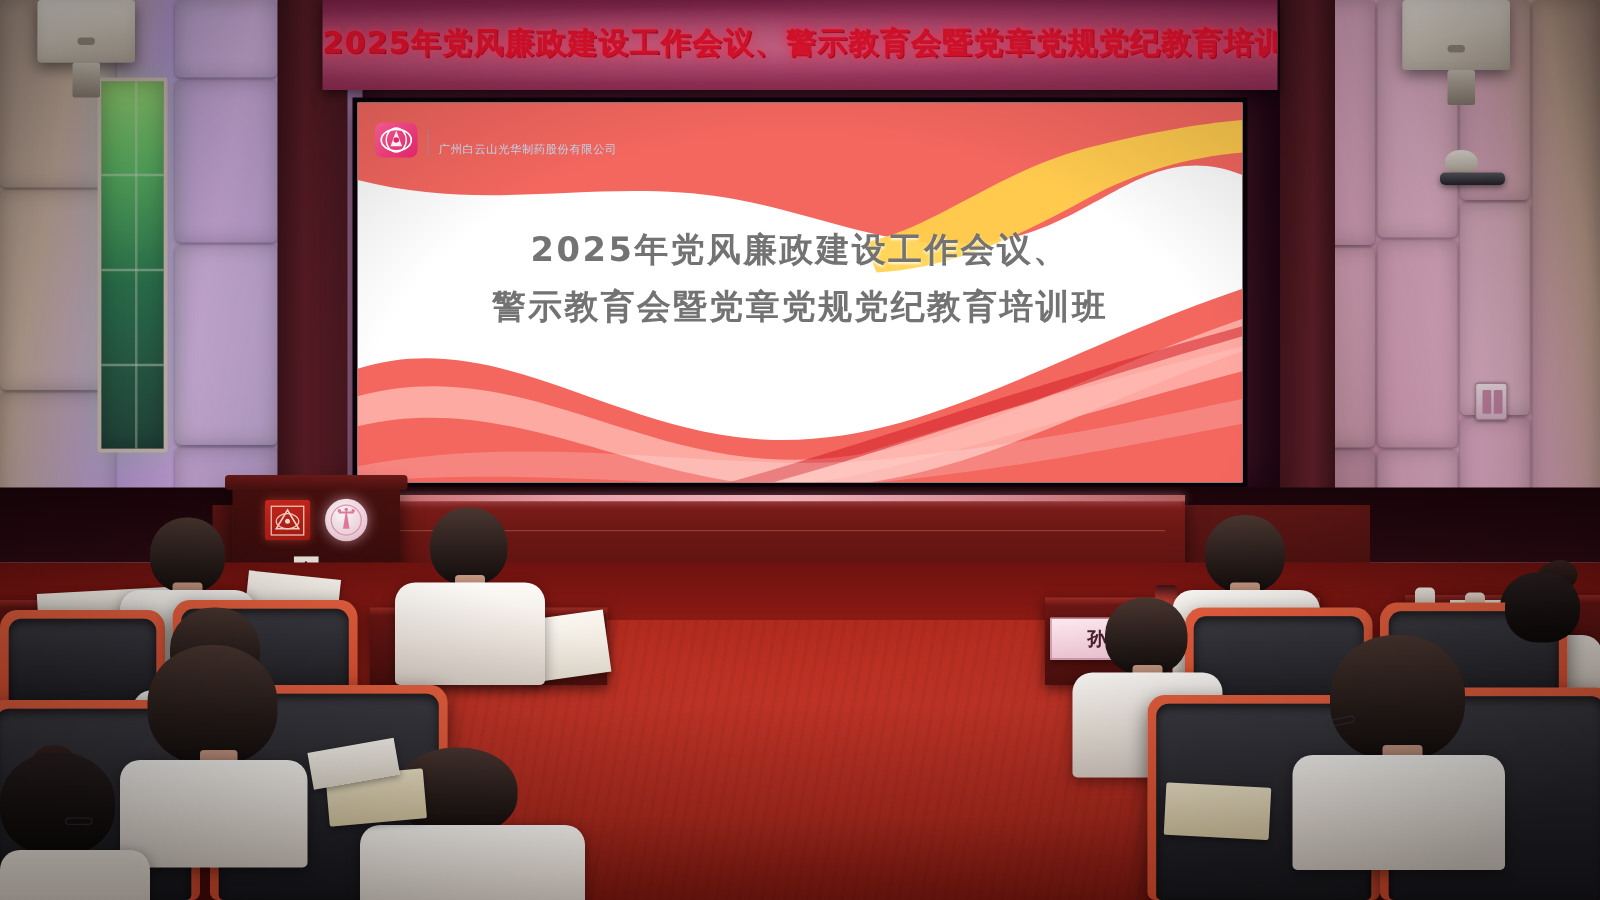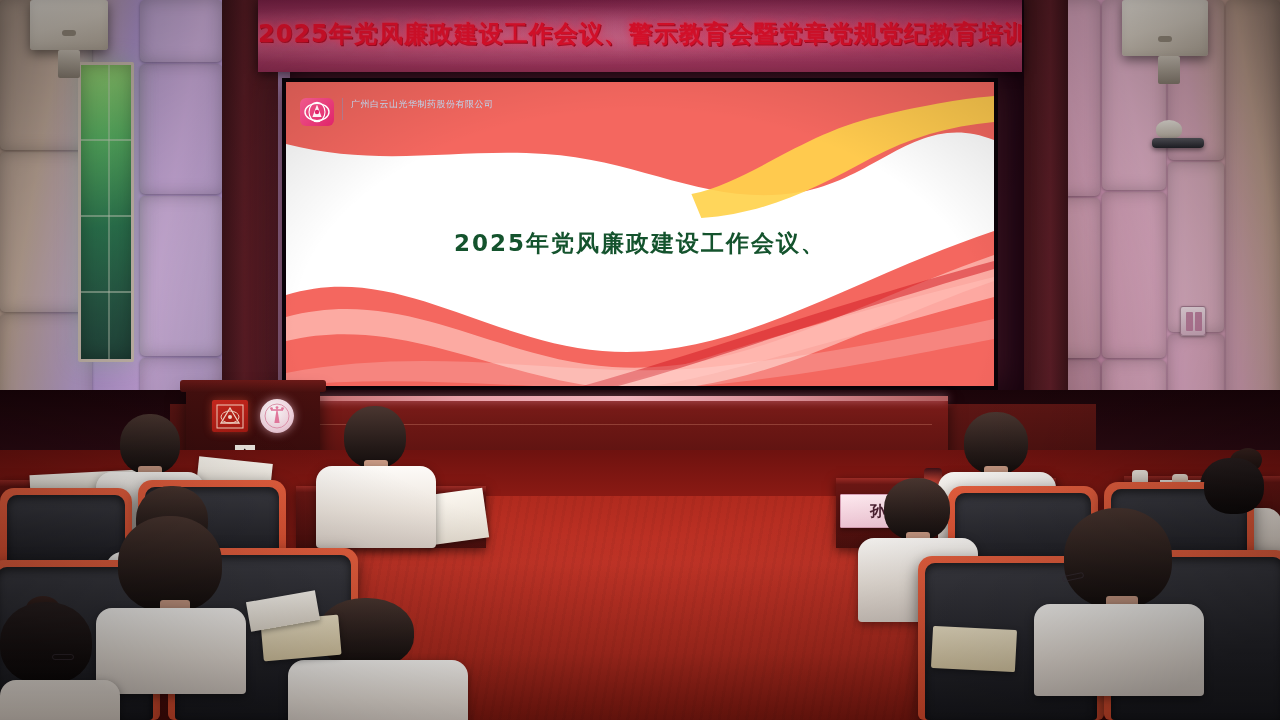--- a/index.html
+++ b/index.html
@@ -75,39 +75,39 @@
     font-family:"DejaVu Sans", sans-serif; font-weight:bold; font-size:24px;
     letter-spacing:1px; color:#e8112d;
     text-shadow:0 0 5px rgba(255,60,90,.85), 0 0 12px rgba(255,20,60,.5), 1px 1px 0 #8b0014;
     white-space:nowrap; }
 
   
   .screen-frame { position:absolute; left:282px; top:78px; width:716px; height:312px;
     background:#0a0208; padding:4px; box-shadow:0 0 34px rgba(255,90,140,.28), 0 6px 22px rgba(0,0,0,.7); }
   .screen { position:relative; width:100%; height:100%; background:#fff; overflow:hidden; }
 
-  .slide-logo { position:absolute; left:14px; top:16px; display:flex; align-items:flex-start; gap:8px; z-index:6; }
+  .slide-logo { position:absolute; left:14px; top:16px; display:flex; align-items:flex-end; gap:8px; z-index:6; }
   .logo-mark { width:34px; height:28px; border-radius:6px;
     background:linear-gradient(135deg,#ef5a8c,#e0246a);
     display:flex; align-items:center; justify-content:center; }
   .logo-mark svg { width:26px; height:22px; }
   .logo-div { width:1px; height:22px; background:rgba(120,150,200,.45); }
   .logo-text { font-family:"DejaVu Sans",sans-serif; font-size:9px; color:#bcd4ec;
     letter-spacing:.5px; white-space:nowrap; }
 
   
   .wv { position:absolute; left:0; width:100%; }
   .wv-top { top:0; height:150px; }
   .wv-bot { bottom:0; height:165px; }
   .wv svg { display:block; width:100%; height:100%; }
 
   .slide-title { position:absolute; left:0; right:0; top:96px; text-align:center; z-index:5; }
   .slide-title .ln { font-family:"DejaVu Sans",sans-serif; font-weight:bold;
-    font-size:23px; line-height:45px; letter-spacing:2px; color:#14532d;
-    text-shadow:0 1px 2px rgba(255,255,255,.8);margin-top:43px; }
+    font-size:27px; line-height:45px; letter-spacing:2px; color:#737373;
+    text-shadow:0 1px 2px rgba(255,255,255,.8); }
   .slide-date { position:absolute; left:0; right:0; top:196px; text-align:center; z-index:5;
     font-family:"DejaVu Sans",sans-serif; font-weight:bold; font-size:13px; letter-spacing:1px;
     color:#d9539a; }
 
   
   .stage-back { position:absolute; left:0; right:0; top:390px; height:60px;
     background:linear-gradient(180deg,#1a0409 0%,#2b0a12 100%); }
   .stage-panel { position:absolute; left:300px; top:398px; width:648px; height:98px;
     background:linear-gradient(180deg,#7e1d1a 0%,#6c1714 28%,#5a1210 70%,#420c0c 100%);
     box-shadow:inset 0 2px 0 rgba(255,190,170,.25), 0 4px 14px rgba(0,0,0,.6); }
@@ -283,20 +283,21 @@
             <path d="M13 3.4 L17.6 16 H8.4 Z" fill="#fff" opacity=".92"></path>
             <circle cx="13" cy="11" r="2.2" fill="#e0246a"></circle>
           </svg>
         </span>
         <span class="logo-div"></span>
         <span class="logo-text">广州白云山光华制药股份有限公司</span>
       </div>
 
       <div class="slide-title">
         <div class="ln">2025年党风廉政建设工作会议、</div>
+        <div class="ln">警示教育会暨党章党规党纪教育培训班</div>
       </div>
 
     </div>
   </div>
 
   <div class="stage-back"></div>
   <div class="stage-left"></div>
   <div class="stage-right"></div>
   <div class="stage-panel"></div>
   <div class="stage-rail"></div>

